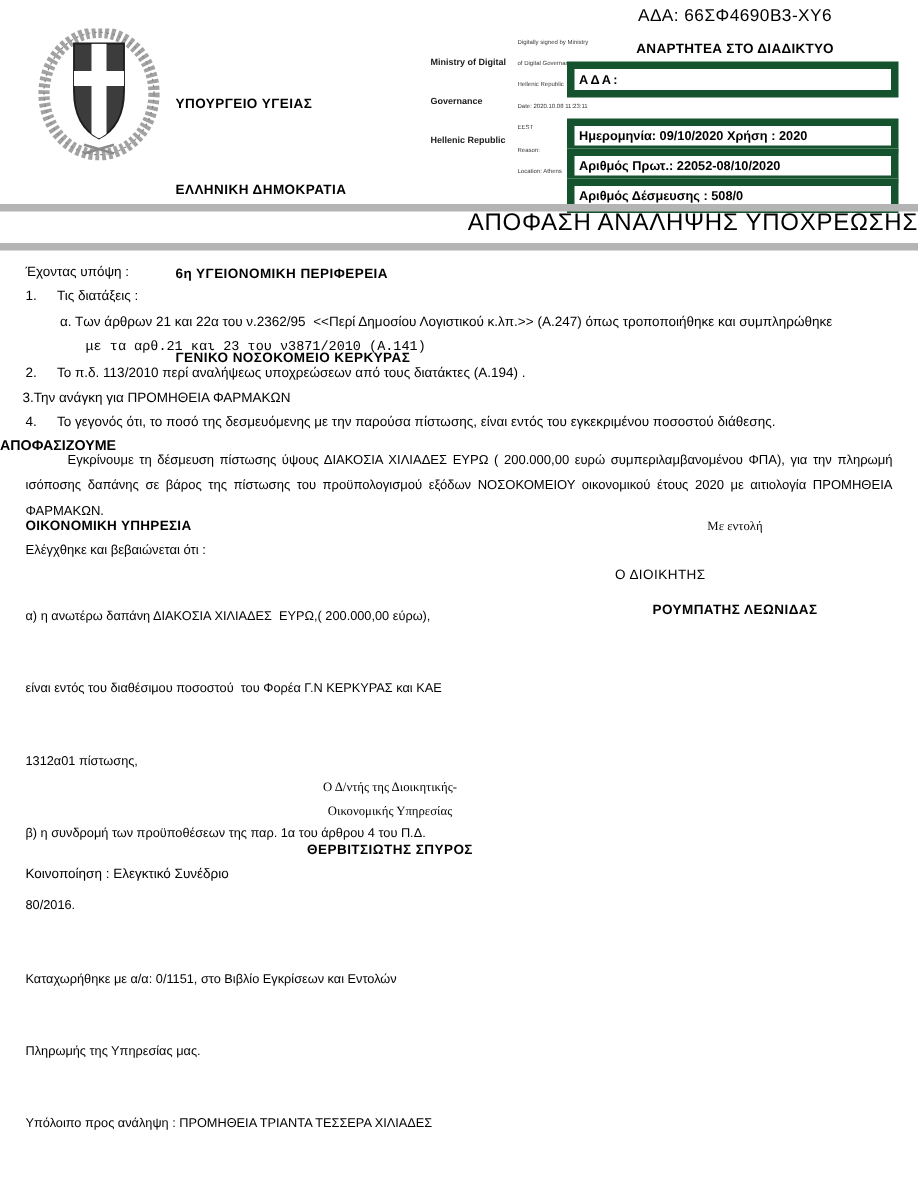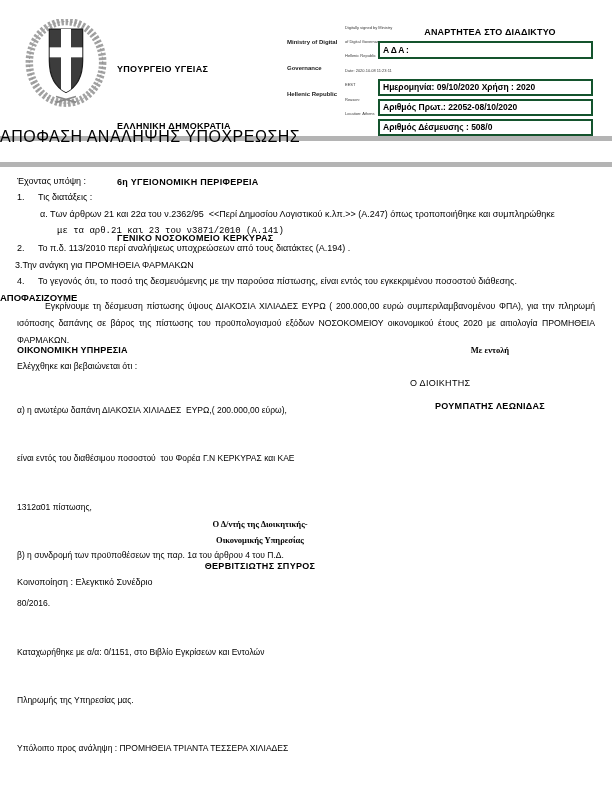--- a/index.html
+++ b/index.html
@@ -9,62 +9,63 @@
   .b{font-weight:bold;}
   .num{display:inline-block;width:21px;}
 
   
   #ada-top{top:5px;left:385px;width:210px;text-align:center;font-size:11.5px;letter-spacing:.3px;}
   #emblem{position:absolute;left:24px;top:19px;width:84px;height:90px;}
   #org{top:23px;left:117px;line-height:18.7px;font-weight:bold;font-size:9px;letter-spacing:.3px;}
   #stamp{top:21px;left:287px;font-size:6px;font-weight:bold;line-height:8.6px;color:#1a1a1a;}
   #sig-tiny{top:16px;left:345px;width:55px;font-size:4px;line-height:4.8px;color:#3a3a3a;}
   #posted{top:27px;left:385px;width:210px;text-align:center;font-size:9px;font-weight:bold;letter-spacing:.2px;}
-  .hbox{position:absolute;left:378px;width:205px;border:2px solid #14532d;background:#fff;
+  .hbox{position:absolute;left:378px;width:205px;border:5px solid #14532d;background:#fff;
         font-size:8.5px;font-weight:bold;padding:1px 3px;white-space:pre;}
   #ada-box{top:41px;height:12px;line-height:12px;letter-spacing:1.5px;}
   #box-0{top:79px;height:11px;line-height:11px;}
   #box-1{top:99px;height:11px;line-height:11px;}
   #box-2{top:119px;height:11px;line-height:11px;}
   .bar{position:absolute;left:0;width:612px;height:5px;background:#b4b4b4;}
   #bar1{top:136px;}
   #bar2{top:162px;}
-  #doc-title{top:128px;left:0;width:612px;text-align:left;font-size:16px;letter-spacing:.5px;}
+  #doc-title{top:140px;left:0;width:612px;text-align:right;font-size:16px;letter-spacing:.5px;}
 
   
   #having{top:176px;left:17px;}
   #item1{top:192px;left:17px;}
   #item1a{top:209px;left:40px;}
   #item1a2{top:226px;left:57px;font-family:Liberation Mono, monospace;}
   #item2{top:243px;left:17px;}
   #item3{top:260px;left:15px;}
   #item4{top:276px;left:17px;}
   #decide{top:292px;left:0;width:612px;text-align:left;font-weight:bold;font-size:9.5px;}
   #decision{top:298px;left:17px;width:578px;font-size:8.7px;line-height:17.2px;
             text-align:justify;text-indent:28px;white-space:normal;}
 
   
   #fin-head{top:345px;left:17px;font-weight:bold;letter-spacing:.2px;}
   #checked{top:361px;left:17px;font-size:8.7px;}
   #fin-lines{top:370px;left:17px;width:310px;font-size:8.5px;line-height:16.1px;}
   #fin-lines div{white-space:pre;}
-  .serifb{font-family:"Liberation Serif", serif;font-weight:bold;}
+  .serifb{font-family:"Liberation Serif", serif;font-weight:normal;}
   #by-order{top:345px;left:410px;width:160px;text-align:center;font-size:8.5px;}
   #cmd-title{top:378px;left:410px;width:160px;text-align:left;font-size:9px;font-weight:normal;letter-spacing:.3px;}
   #cmd-name{top:401px;left:410px;width:160px;text-align:center;font-size:9px;font-weight:bold;letter-spacing:.3px;}
   #dir-1{top:519px;left:110px;width:300px;text-align:center;font-size:8.5px;}
   #dir-2{top:535px;left:110px;width:300px;text-align:center;font-size:8.5px;}
   #dir-name{top:561px;left:110px;width:300px;text-align:center;font-size:9px;font-weight:bold;letter-spacing:.3px;}
   #notify{top:577px;left:17px;}
 </style>
 </head>
 <body>
 
 <div class="page">
 
+  <div class="t" id="ada-top">ΑΔΑ: 66ΣΦ4690Β3-ΧΥ6</div>
 
   <svg id="emblem" viewBox="0 0 100 108" xmlns="http://www.w3.org/2000/svg">
     <ellipse cx="50" cy="52" rx="44" ry="49" fill="none" stroke="#a2a2a2" stroke-width="9" stroke-dasharray="3 2.2"></ellipse>
     <ellipse cx="50" cy="52" rx="44" ry="49" fill="none" stroke="#8a8a8a" stroke-width="1" stroke-dasharray="2 3"></ellipse>
     <path d="M38 100 L62 93 M38 93 L62 100" stroke="#8a8a8a" stroke-width="2" fill="none"></path>
     <clipPath id="sh">
         <path d="M30 12 H70 V50 C70 70 62 82 50 88 C38 82 30 70 30 50 Z"></path>
       </clipPath>
     <path d="M30 12 H70 V50 C70 70 62 82 50 88 C38 82 30 70 30 50 Z" fill="#3c3c3c" stroke="#1e1e1e" stroke-width="1.5"></path>
     <g clip-path="url(#sh)">

